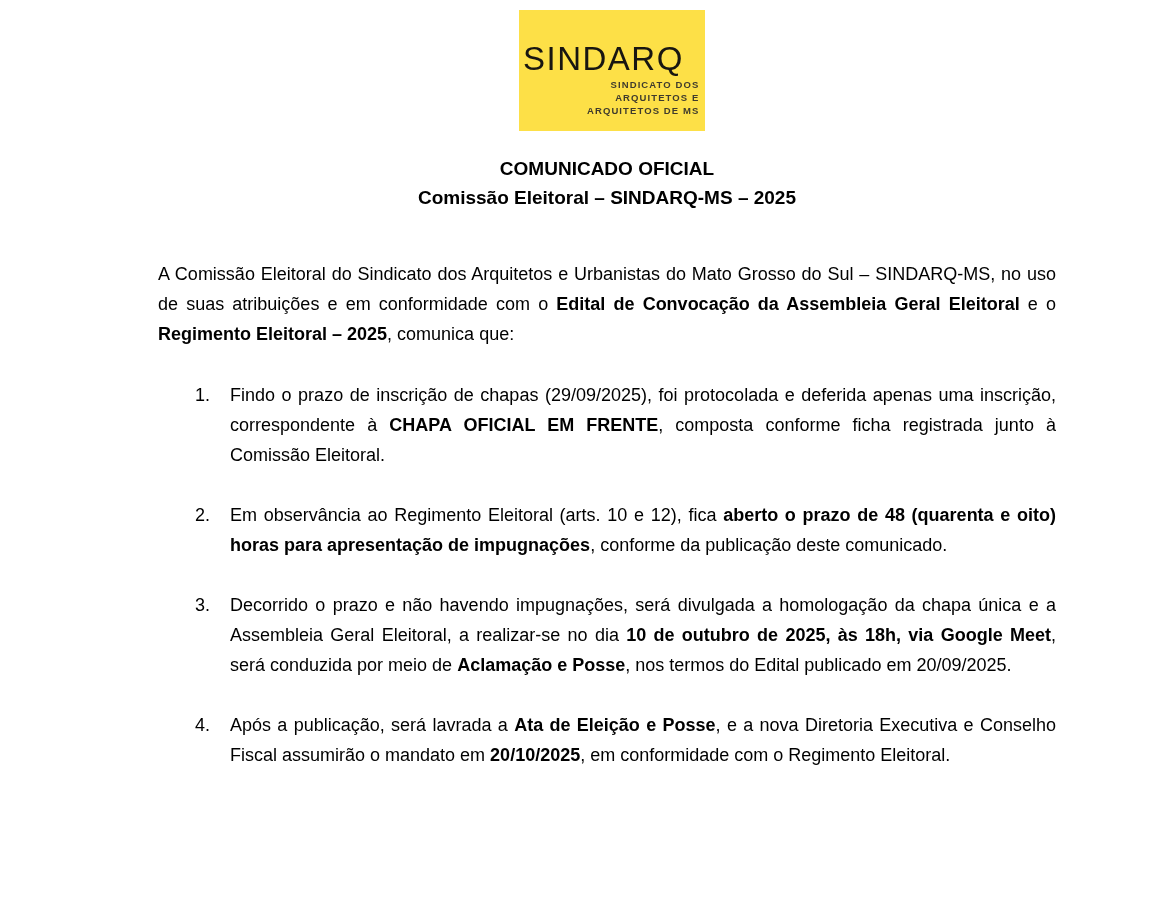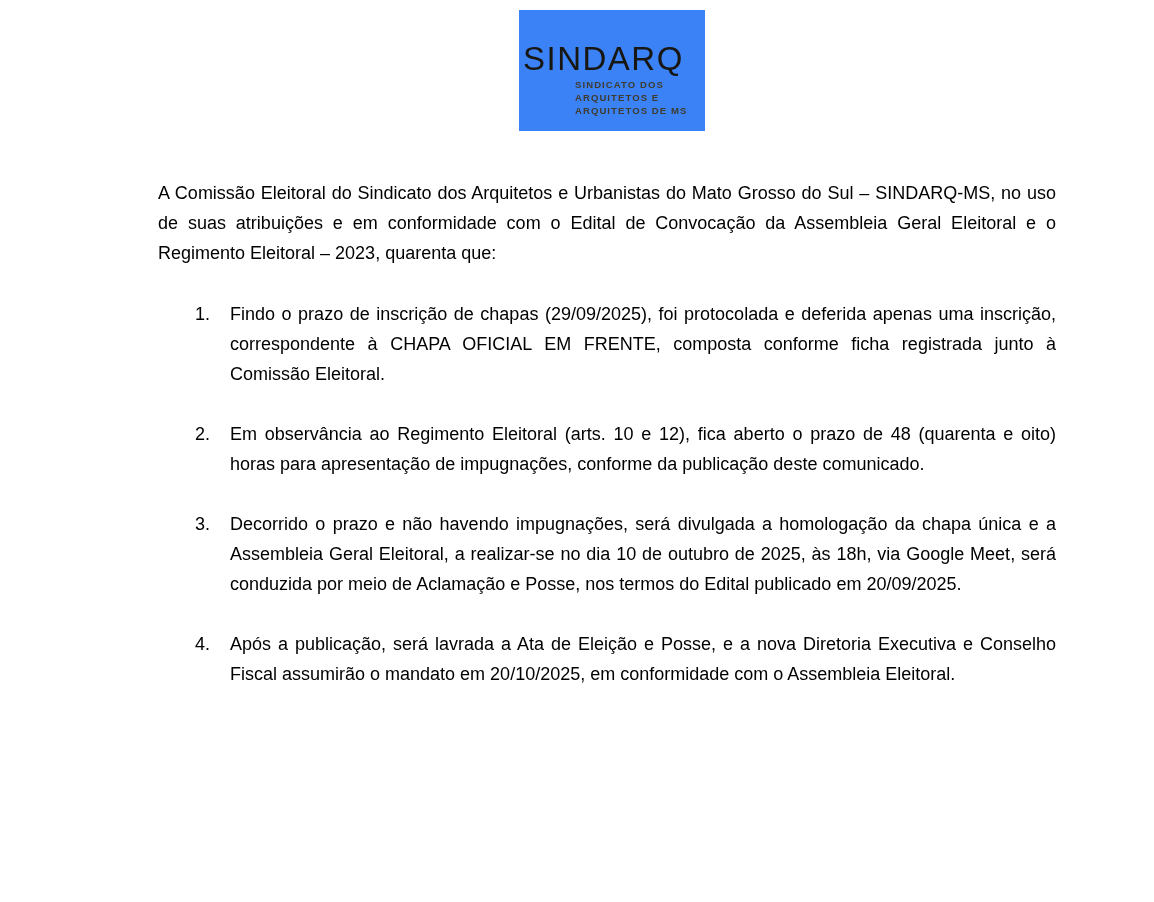--- a/index.html
+++ b/index.html
@@ -34,21 +34,21 @@
     top: 36px;
     font-size: 33px;
     line-height: 25px;
     letter-spacing: 1.5px;
     font-weight: 400;
     color: #181611;
     white-space: nowrap;
   }
   .logo .tagline {
     position: absolute;
-    left: 56px;
+    left: 68px;
     top: 68px;
     font-size: 9.5px;
     line-height: 13px;
     letter-spacing: 1.1px;
     font-weight: 700;
     color: #3f3b2d;
     white-space: nowrap;
   }
   
   .title {
@@ -77,57 +77,59 @@
   }
   .item:last-child { margin-bottom: 0; }
   .item .num {
     width: 35px;
     flex-shrink: 0;
   }
   .item .itext {
     flex: 1;
     text-align: justify;
   }
-  b { font-weight: 400; }
+  b { font-weight: 700; }
 </style>
 </head>
 <body>
 
 <div class="content">
 
-  <div class="logo" style="background: #3b82f6;">
+  <div class="logo" style="background: #fde047; text-align: right;">
     <div class="wordmark">SINDARQ</div>
     <div class="tagline">
       <div>SINDICATO DOS</div>
       <div>ARQUITETOS E</div>
       <div>ARQUITETOS DE MS</div>
     </div>
   </div>
 
   <div class="title">
+    <div>COMUNICADO OFICIAL</div>
+    <div>Comissão Eleitoral – SINDARQ-MS – 2025</div>
   </div>
 
-  <p class="intro"><span>A Comissão Eleitoral do Sindicato dos Arquitetos e Urbanistas do Mato Grosso do Sul – SINDARQ-MS, no uso de suas atribuições e em conformidade com o </span><b>Edital de Convocação da Assembleia Geral Eleitoral</b><span> e o </span><b>Regimento Eleitoral – 2023</b><span>, quarenta que:</span></p>
+  <p class="intro"><span>A Comissão Eleitoral do Sindicato dos Arquitetos e Urbanistas do Mato Grosso do Sul – SINDARQ-MS, no uso de suas atribuições e em conformidade com o </span><b>Edital de Convocação da Assembleia Geral Eleitoral</b><span> e o </span><b>Regimento Eleitoral – 2025</b><span>, comunica que:</span></p>
 
   <div class="items">
 
     <div class="item">
       <div class="num">1.</div>
       <div class="itext"><span>Findo o prazo de inscrição de chapas (29/09/2025), foi protocolada e deferida apenas uma inscrição, correspondente à </span><b>CHAPA OFICIAL EM FRENTE</b><span>, composta conforme ficha registrada junto à Comissão Eleitoral.</span></div>
     </div>
 
     <div class="item">
       <div class="num">2.</div>
       <div class="itext"><span>Em observância ao Regimento Eleitoral (arts. 10 e 12), fica </span><b>aberto o prazo de 48 (quarenta e oito) horas para apresentação de impugnações</b><span>, conforme da publicação deste comunicado.</span></div>
     </div>
 
     <div class="item">
       <div class="num">3.</div>
       <div class="itext"><span>Decorrido o prazo e não havendo impugnações, será divulgada a homologação da chapa única e a Assembleia Geral Eleitoral, a realizar-se no dia </span><b>10 de outubro de 2025, às 18h, via Google Meet</b><span>, será conduzida por meio de </span><b>Aclamação e Posse</b><span>, nos termos do Edital publicado em 20/09/2025.</span></div>
     </div>
 
     <div class="item">
       <div class="num">4.</div>
-      <div class="itext"><span>Após a publicação, será lavrada a </span><b>Ata de Eleição e Posse</b><span>, e a nova Diretoria Executiva e Conselho Fiscal assumirão o mandato em </span><b>20/10/2025</b><span>, em conformidade com o Assembleia Eleitoral.</span></div>
+      <div class="itext"><span>Após a publicação, será lavrada a </span><b>Ata de Eleição e Posse</b><span>, e a nova Diretoria Executiva e Conselho Fiscal assumirão o mandato em </span><b>20/10/2025</b><span>, em conformidade com o Regimento Eleitoral.</span></div>
     </div>
 
   </div>
 </div>
 
 </body></html>

